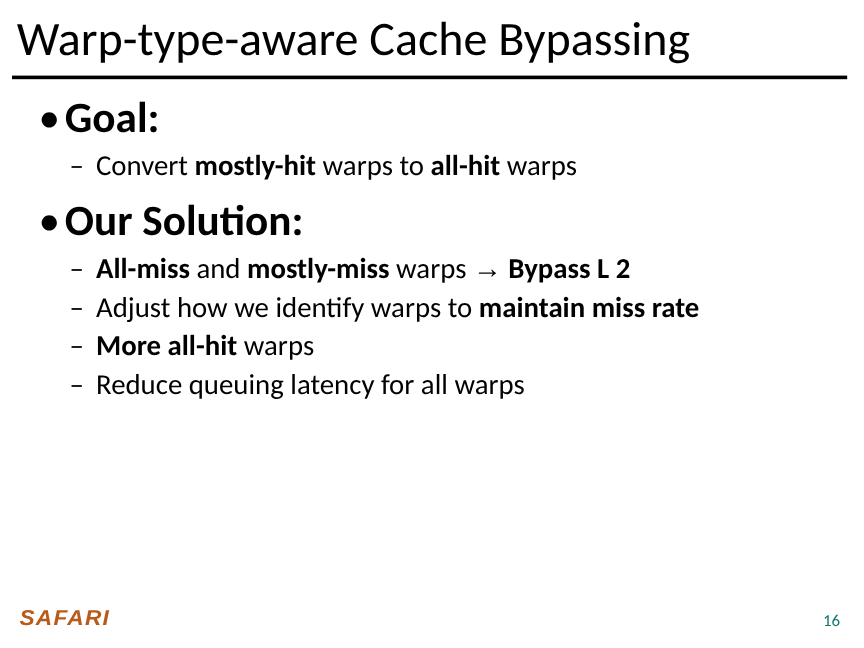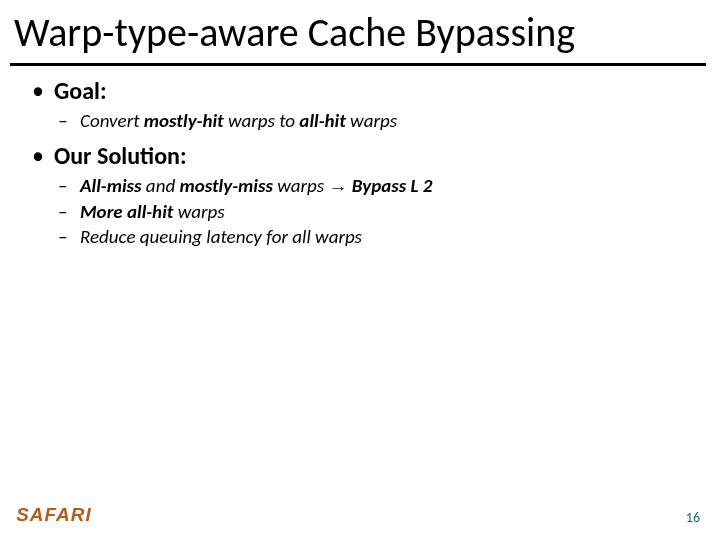--- a/index.html
+++ b/index.html
@@ -27,41 +27,40 @@
   }
   .title-rule {
     border: none;
     border-top: 3px solid #000;
     margin: 2px 14px 10px 10px;
   }
   .body {
     padding: 0 20px 0 28px;
   }
   .lvl1 {
-    font-size: 24px;
+    font-size: 36px;
     font-weight: 700;
     margin: 8px 0 4px 0;
     position: relative;
     padding-left: 26px;
   }
   .lvl1::before {
     content: "•";
     position: absolute;
     left: 4px;
     top: 0;
     font-weight: 400;
   }
   .lvl2 {
-    font-size: 19px;
+    font-size: 24px;
     font-weight: 400;
     margin: 2px 0 2px 30px;
     position: relative;
     padding-left: 22px;
     line-height: 1.25;
-    font-style: italic;
   }
   .lvl2::before {
     content: "–";
     position: absolute;
     left: 0;
     top: 0;
   }
   .b { font-weight: 700; }
   .arrow { font-family: "Segoe UI Symbol", Arial, sans-serif; }
   .footer-logo {
@@ -95,20 +94,23 @@
 
     <div class="lvl1">Goal:</div>
     <div class="lvl2">
       <span>Convert </span><span class="b">mostly-hit</span><span> warps to </span><span class="b">all-hit</span><span> warps</span>
     </div>
 
     <div class="lvl1">Our Solution:</div>
     <div class="lvl2">
       <span class="b">All-miss</span><span> and </span><span class="b">mostly-miss</span><span> warps </span><span class="arrow">→</span><span> </span><span class="b">Bypass L 2</span>
     </div>
+    <div class="lvl2">
+      <span>Adjust how we identify warps to </span><span class="b">maintain miss rate</span>
+    </div>
 
     <div class="lvl2">
       <span class="b">More all-hit</span><span> warps</span>
     </div>
     <div class="lvl2">
       <span>Reduce queuing latency for all warps</span>
     </div>
 
   </div>
 

